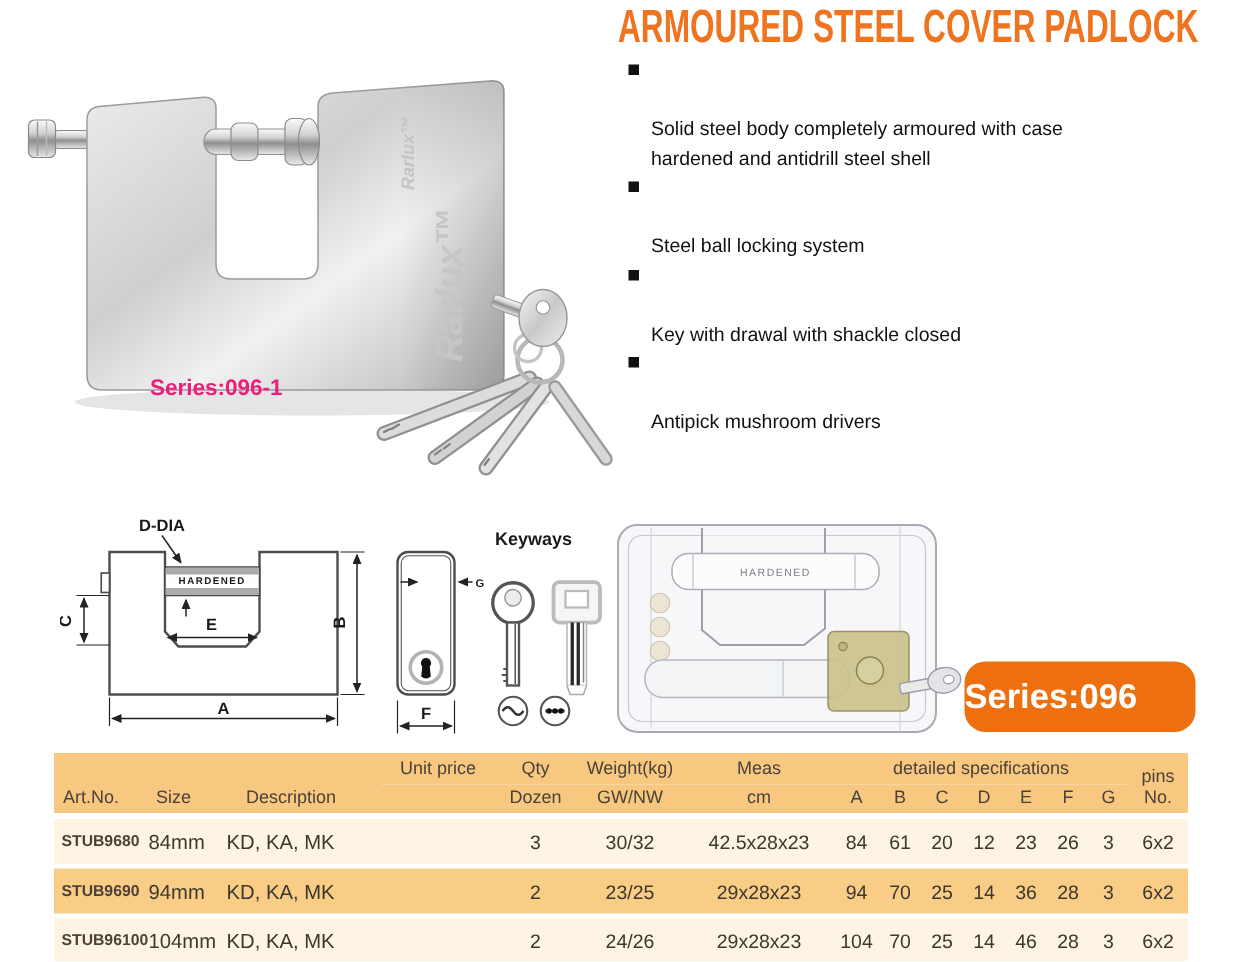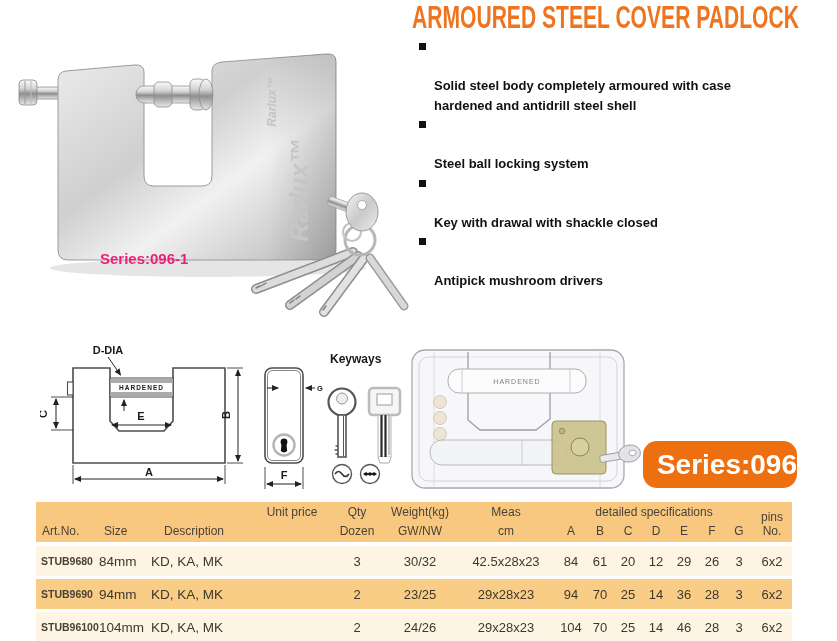--- a/index.html
+++ b/index.html
@@ -5,31 +5,31 @@
   html,body{margin:0;padding:0;background:#fff;}
   #page{position:relative;width:837px;height:641px;background:#fff;overflow:hidden;
         font-family:"Liberation Sans",sans-serif;}
   .abs{position:absolute;}
 
   
   .page-title{position:absolute;left:412px;top:0px;font-size:31px;font-weight:bold;
               color:#EE7420;white-space:nowrap;transform:scaleX(.68);transform-origin:left top;
               letter-spacing:0px;}
   .features{position:absolute;left:419px;top:37px;width:414px;}
-  .feature{position:relative;padding-left:15px;font-size:13px;font-weight:bold;color:#111;
+  .feature{position:relative;padding-left:15px;font-size:13px;font-weight:normal;color:#111;
            line-height:19.5px;white-space:pre-line;}
   .feature .sq{position:absolute;left:0;top:6px;width:7px;height:7px;background:#111;}
 
   .series1{position:absolute;left:100px;top:250px;font-size:15px;font-weight:bold;color:#EC1E79;}
 
   .kw-title{position:absolute;left:330px;top:352px;font-size:12px;font-weight:bold;color:#1a1a1a;}
 
   .badge{position:absolute;left:643px;top:441px;width:154px;height:47px;background:#EE6F10;
-         border-radius:14px;display:flex;align-items:center;justify-content:flex-end;
-         color:#fff;font-size:28px;font-weight:bold;}
+         border-radius:14px;display:flex;align-items:center;justify-content:flex-start;
+         color:#fff;font-size:23px;font-weight:bold;}
 
   
   table.spec{position:absolute;left:36px;top:502px;width:756px;border-collapse:collapse;
              table-layout:fixed;}
   table.spec th{background:#F8C880;font-weight:normal;font-size:12px;color:#4b4237;
                 vertical-align:bottom;padding:0 0 4px 0;text-align:center;margin-top:10px;}
   table.spec thead tr{height:21px;}
   table.spec th.hl{text-align:left;padding-left:6px;}
   table.spec td{height:28px;background:#FDF4E3;text-align:center;font-size:13px;color:#3d382f;
                 border-top:3px solid #fff;vertical-align:middle;}
@@ -325,21 +325,21 @@
         <td class="lft">84mm</td>
         <td class="lft">KD, KA, MK</td>
         <td></td>
         <td>3</td>
         <td>30/32</td>
         <td>42.5x28x23</td>
         <td>84</td>
         <td>61</td>
         <td>20</td>
         <td>12</td>
-        <td>29</td>
+        <td>23</td>
         <td>26</td>
         <td>3</td>
         <td>6x2</td>
       </tr>
       <tr class="alt">
         <td class="art">STUB9690</td>
         <td class="lft">94mm</td>
         <td class="lft">KD, KA, MK</td>
         <td></td>
         <td>2</td>

